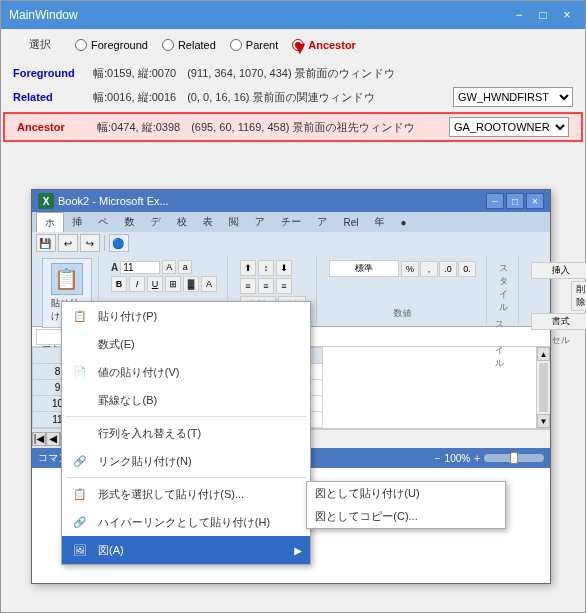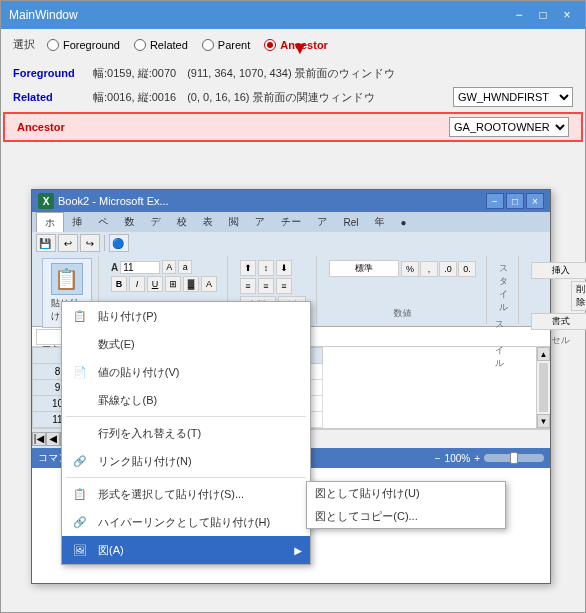--- a/index.html
+++ b/index.html
@@ -4,21 +4,21 @@
   <style>
     * { box-sizing: border-box; margin: 0; padding: 0; }
     body { font-family: 'MS UI Gothic', 'Meiryo', sans-serif; font-size: 11px; background: #f0f0f0; width: 586px; height: 613px; overflow: hidden; }
 
     .main-window { width: 586px; height: 613px; background: #f0f0f0; border: 1px solid #999; position: relative; }
 
     .title-bar { background: #4a90d9; color: white; height: 28px; display: flex; align-items: center; justify-content: space-between; padding: 0 8px; font-size: 12px; }
     .title-bar-controls { display: flex; gap: 4px; }
     .title-bar-btn { width: 20px; height: 20px; background: transparent; border: none; color: white; cursor: pointer; font-size: 12px; display: flex; align-items: center; justify-content: center; }
 
-    .radio-section { padding: 8px 12px; display: flex; align-items: center; gap: 8px; background: #f0f0f0; }
+    .radio-section { padding: 8px 28px; display: flex; align-items: center; gap: 20px; background: #f0f0f0; }
     .radio-label { font-size: 11px; color: #333; margin-right: 4px; }
     .radio-group { display: flex; align-items: center; gap: 14px; }
     .radio-item { display: flex; align-items: center; gap: 4px; cursor: pointer; font-size: 11px; }
     .radio-circle { width: 12px; height: 12px; border-radius: 50%; border: 1px solid #666; background: white; display: flex; align-items: center; justify-content: center; }
     .radio-circle.ancestor-selected { border-color: #cc0000; }
     .radio-circle.ancestor-selected::after { content: ''; width: 6px; height: 6px; border-radius: 50%; background: #cc0000; }
 
     .info-grid { padding: 2px 0; }
     .info-row { display: flex; align-items: center; padding: 3px 12px; min-height: 22px; font-size: 11px; }
     .info-row.highlighted { background: #ffcccc; border: 2px solid #ff4444; margin: 0 2px; }
@@ -120,20 +120,21 @@
     <div class="info-row">
       <span class="info-label foreground-row">Related</span>
       <span class="info-content">幅:0016, 縦:0016　(0, 0, 16, 16) 景前面の関連ウィンドウ</span>
       <select class="info-dropdown">
         <option>GW_HWNDFIRST</option>
       </select>
     </div>
 
     <div class="info-row highlighted" style="border:2px solid #ff4444; background:#ffe0e0; margin: 2px;">
       <span class="info-label" style="color:#cc0000;">Ancestor</span>
+      <span class="info-content">幅:0474, 縦:0398　(695, 60, 1169, 458) 景前面の祖先ウィンドウ</span>
       <select class="info-dropdown">
         <option>GA_ROOTOWNER</option>
       </select>
     </div>
   </div>
 
   <div class="image-clear-row">
     <span></span>
   </div>
 

